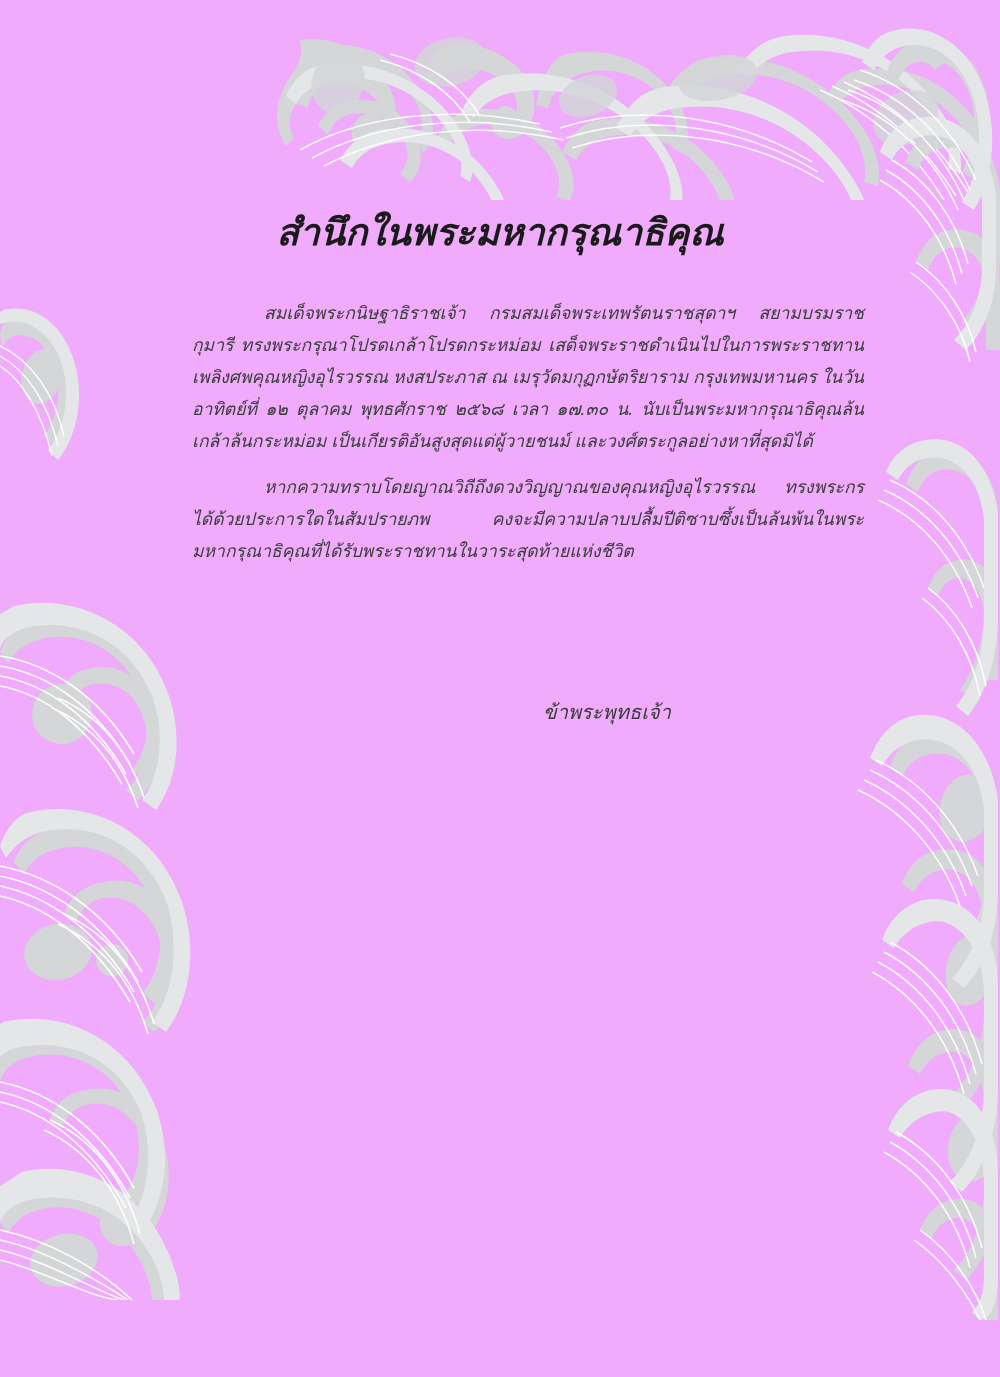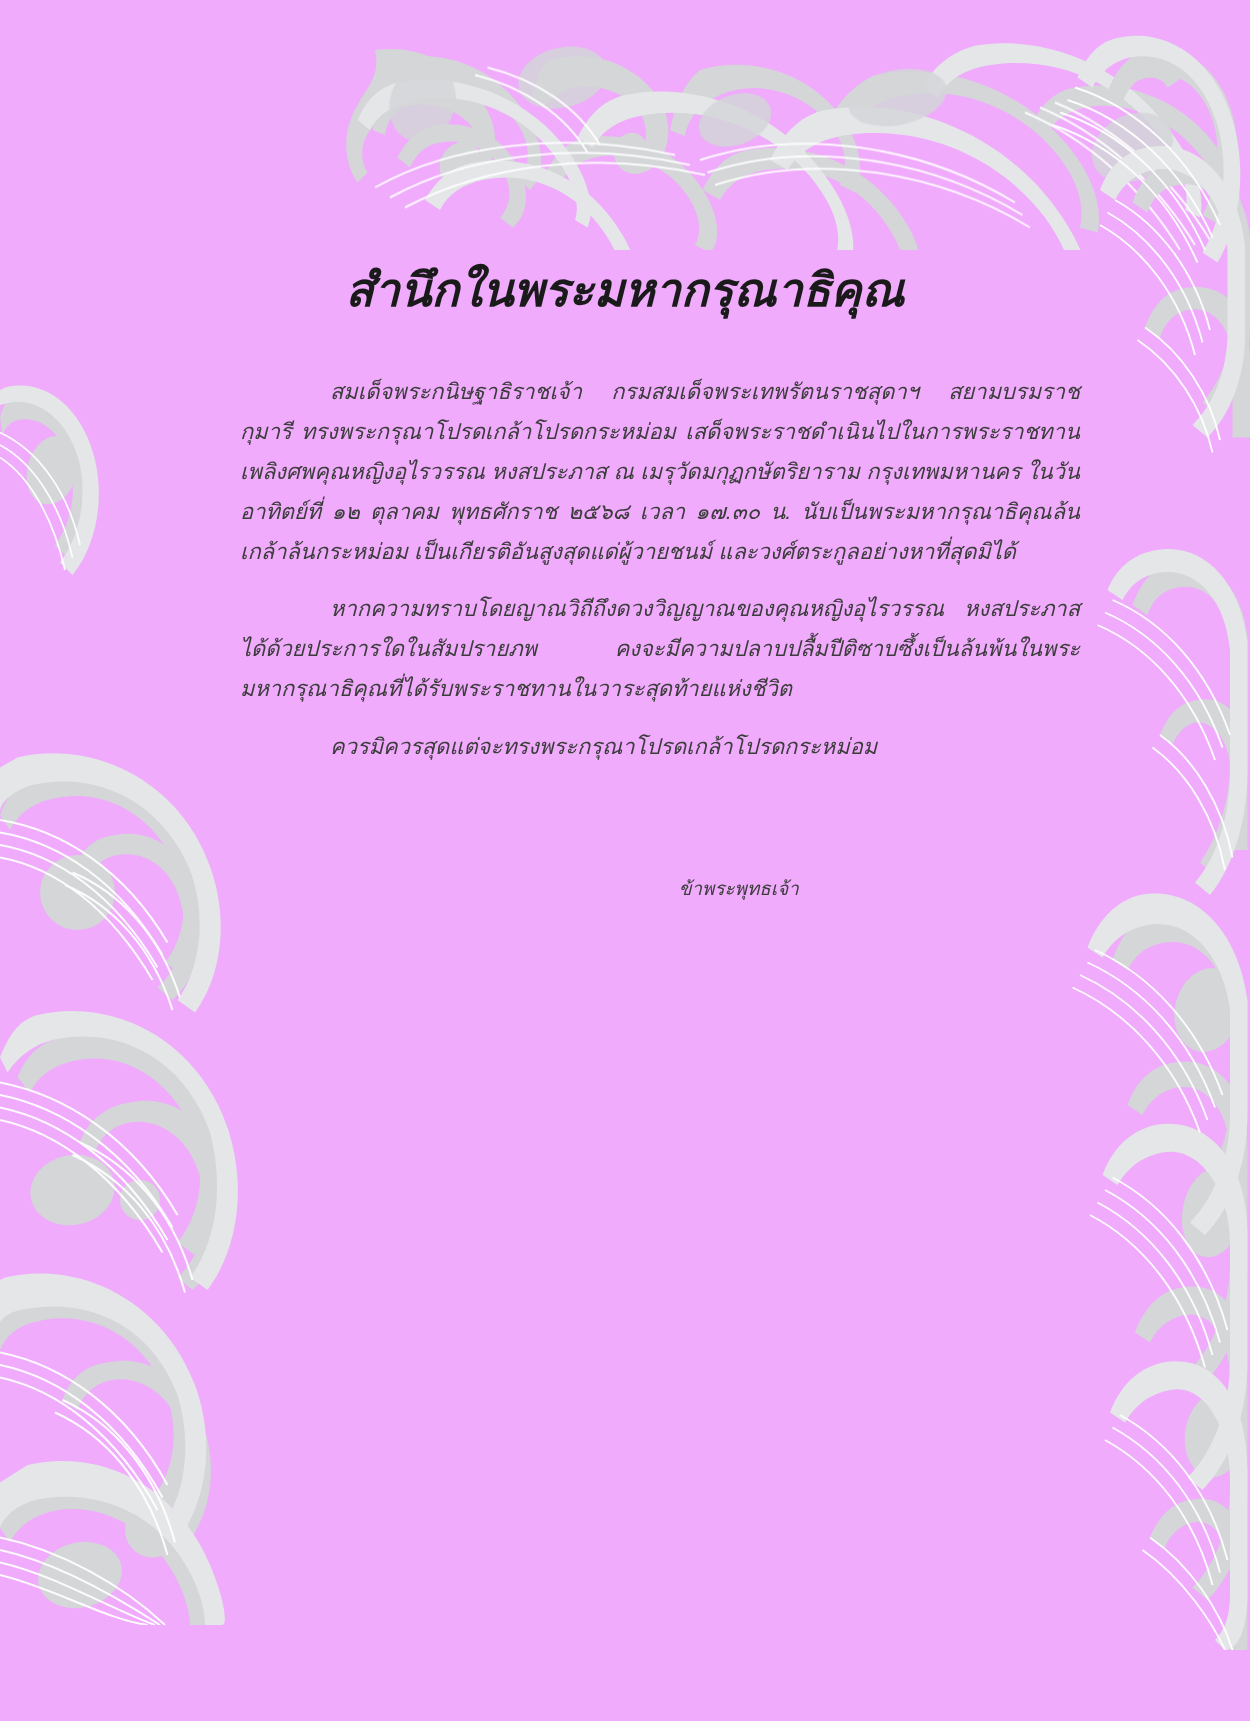--- a/index.html
+++ b/index.html
@@ -95,21 +95,21 @@
     color: #3c3c3c;
     text-indent: 72px;
     margin: 14px 0 0 0;
   }
 
   .signature-block {
     position: absolute;
     top: 697px;
     left: 543px;
     width: 420px;
-    font-size: 15px;
+    font-size: 20px;
     line-height: 30px;
     color: #3c3c3c;
   }
   .sig-lead {
     margin: 0 0 16px 0;
   }
   .sig-name {
     margin: 0;
     white-space: nowrap;
   }
@@ -309,22 +309,21 @@
       </g>
     </svg>
   </div>
 
   <div class="content">
 
     <h1 class="doc-title">สำนึกในพระมหากรุณาธิคุณ</h1>
 
     <div class="body-block">
       <p class="para">สมเด็จพระกนิษฐาธิราชเจ้า กรมสมเด็จพระเทพรัตนราชสุดาฯ สยามบรมราชกุมารี ทรงพระกรุณาโปรดเกล้าโปรดกระหม่อม เสด็จพระราชดำเนินไปในการพระราชทานเพลิงศพคุณหญิงอุไรวรรณ หงสประภาส ณ เมรุวัดมกุฏกษัตริยาราม กรุงเทพมหานคร ในวันอาทิตย์ที่ ๑๒ ตุลาคม พุทธศักราช ๒๕๖๘ เวลา ๑๗.๓๐ น. นับเป็นพระมหากรุณาธิคุณล้นเกล้าล้นกระหม่อม  เป็นเกียรติอันสูงสุดแด่ผู้วายชนม์  และวงศ์ตระกูลอย่างหาที่สุดมิได้</p>
-      <p class="para">หากความทราบโดยญาณวิถีถึงดวงวิญญาณของคุณหญิงอุไรวรรณ หงสประภาส ได้ด้วยประการใดในสัมปรายภพ  คงจะมีความปลาบปลื้มปีติซาบซึ้งเป็นล้นพ้นในพระมหากรุณาธิคุณที่ได้รับพระราชทานในวาระสุดท้ายแห่งชีวิต</p>
-      <p class="para-closing">ควรมิควรสุดแต่จะทรงพระกรุณาโปรดเกล้าโปรดกระหม่อม</p>
+      <p class="para">หากความทราบโดยญาณวิถีถึงดวงวิญญาณของคุณหญิงอุไรวรรณ ทรงพระกร ได้ด้วยประการใดในสัมปรายภพ  คงจะมีความปลาบปลื้มปีติซาบซึ้งเป็นล้นพ้นในพระมหากรุณาธิคุณที่ได้รับพระราชทานในวาระสุดท้ายแห่งชีวิต</p>
     </div>
 
     <div class="signature-block">
       <p class="sig-lead">ข้าพระพุทธเจ้า</p>
     </div>
 
   </div>
 </div>
 
 </body></html>

